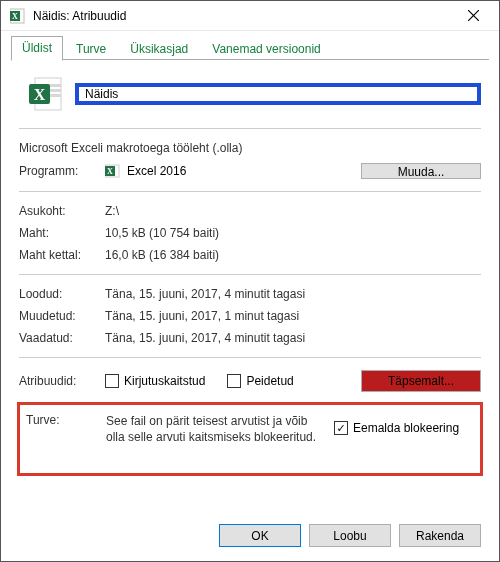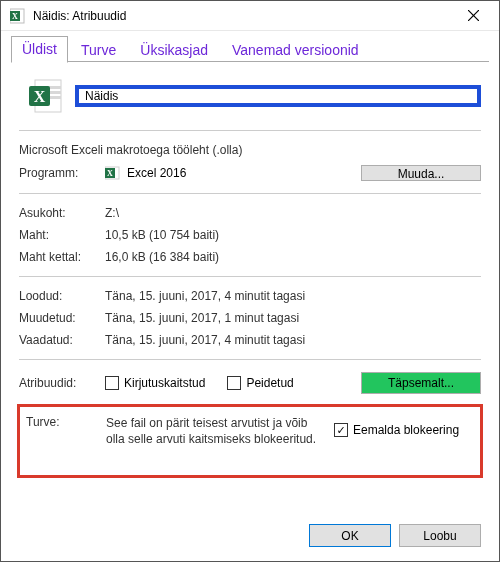--- a/index.html
+++ b/index.html
@@ -51,22 +51,22 @@
     position: relative;
   }
   .tabs-row::after {
     content: "";
     position: absolute;
     left: 10px; right: 10px; bottom: 0;
     border-bottom: 1px solid #aaa;
   }
   .tab {
     padding: 4px 10px 5px 10px;
-    font-size: 14px;
-    color: #6d28d9;
+    font-size: 12px;
+    color: #15803d;
     border: 1px solid transparent;
     border-bottom: none;
     margin-right: 2px;
     position: relative;
     top: 1px;
     background: #fff;
   }
   .tab.active {
     border: 1px solid #aaa;
     border-bottom: 1px solid #fff;
@@ -152,21 +152,21 @@
     font-size: 11px;
     line-height: 1;
     color: #000;
     background: #fff;
   }
   .adv-btn {
     margin-left: auto;
     width: 120px;
     height: 22px;
     border: 1px solid #adadad;
-    background: #22c55e;
+    background: #b91c1c;
     font-size: 12px;
     font-family: inherit;
   }
 
   .security-zone {
     border: 3px solid #d93a2b;
     margin: 6px -2px 0 -2px;
     padding: 8px 6px 28px 6px;
   }
   .security-row {
@@ -329,15 +329,16 @@
           <span>Eemalda blokeering</span>
         </div>
       </div>
     </div>
 
   </div>
 
   <div class="button-bar">
     <button class="primary">OK</button>
     <button>Loobu</button>
+    <button>Rakenda</button>
   </div>
 
 </div>
 
 </body></html>

